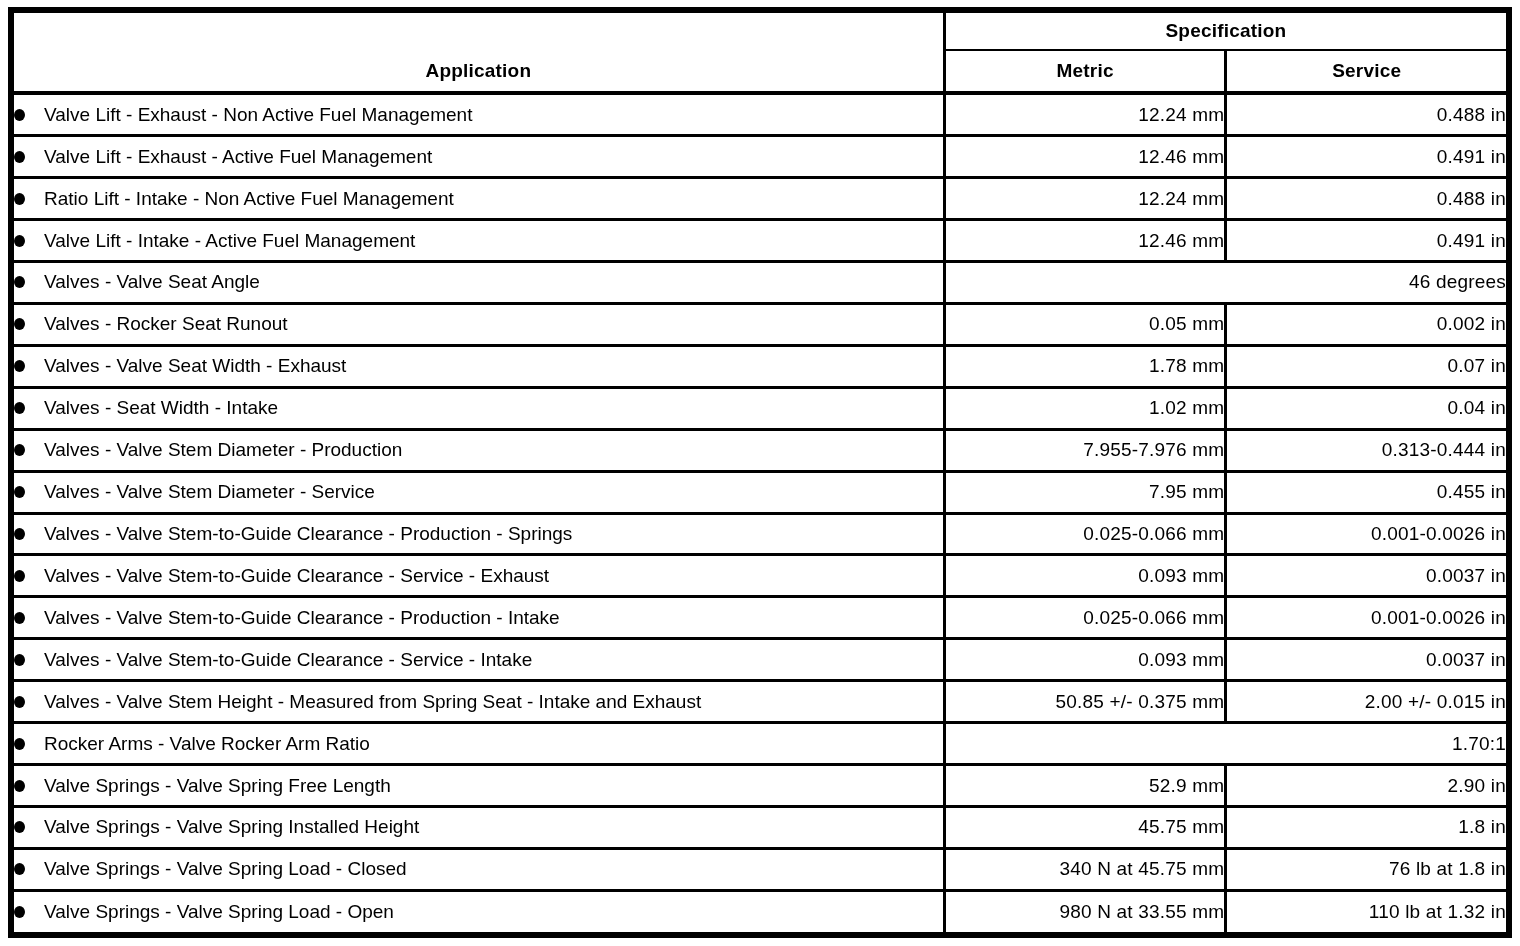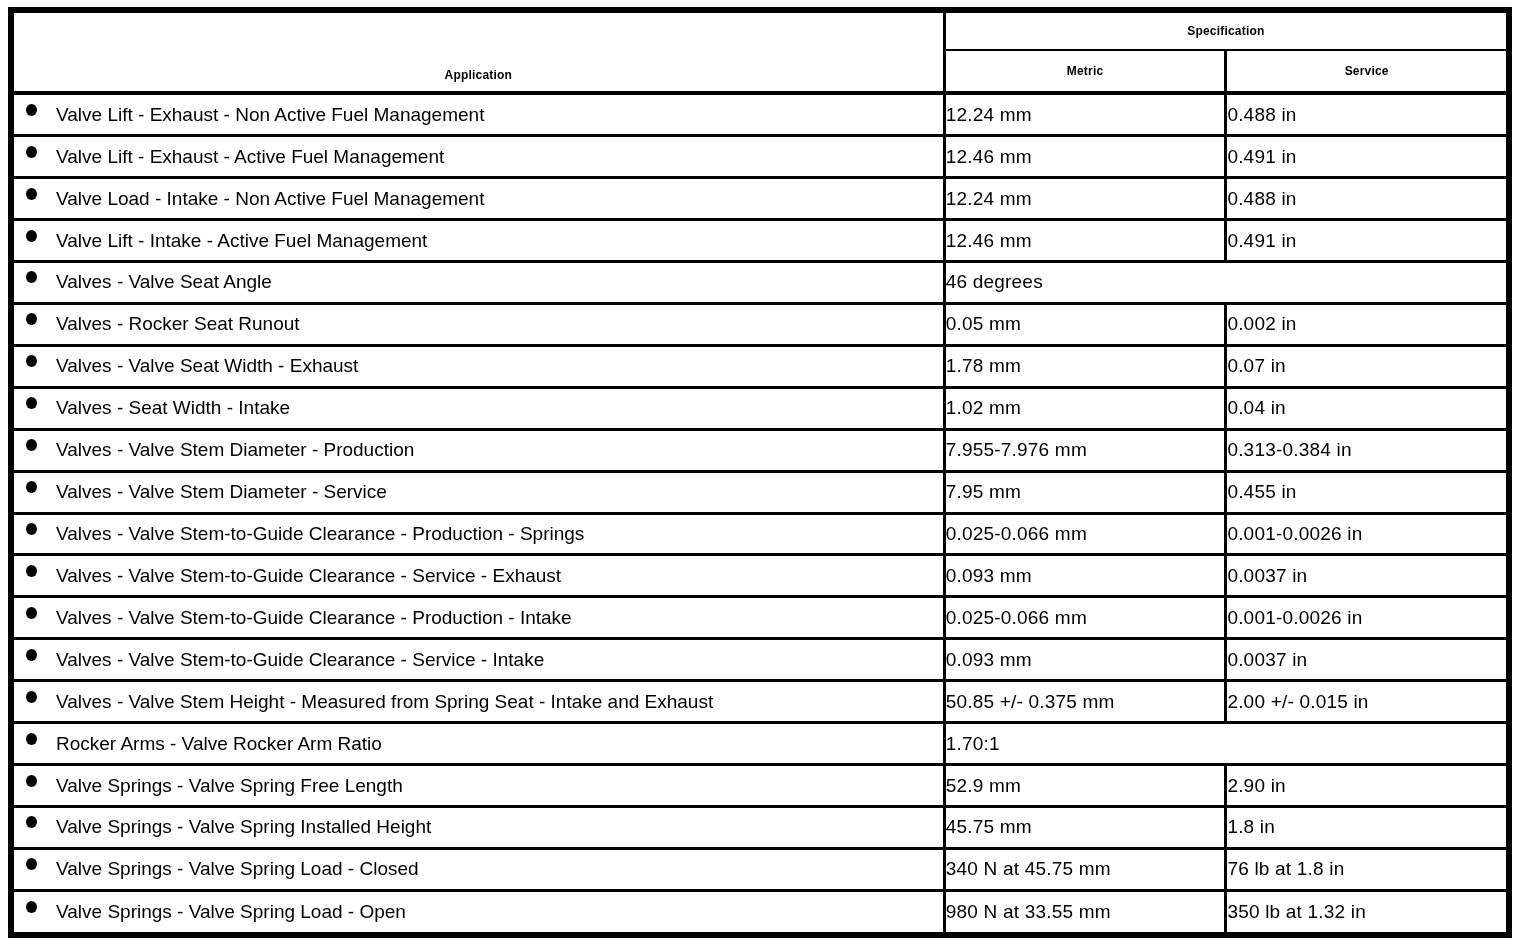--- a/index.html
+++ b/index.html
@@ -28,21 +28,21 @@
   col.col-english     { width: 18.9%; }
 
   th, td {
     border: 3px solid #000000;
     padding: 0;
     background: #ffffff;
   }
 
   thead th {
     font-weight: bold;
-    font-size: 12px;
+    font-size: 19px;
     letter-spacing: 0.2px;
   }
   th.spec-h {
     height: 36px;
     border-bottom-width: 2px;
   }
   th.unit-h {
     height: 40px;
     border-bottom-width: 4px;
     border-top-width: 2px;
@@ -52,35 +52,36 @@
     padding-bottom: 9px;
     border-bottom-width: 4px;
   }
 
   td.app-cell {
     font-size: 19px;
     vertical-align: middle;
   }
   .app-wrap {
     display: flex;
+    align-items: center;
     gap: 19px;
-    padding-left: 12px;
+    padding-left: 0;
     padding-right: 6px;
   }
   .bullet {
     width: 11px;
     height: 12px;
     background: #000000;
     border-radius: 50%;
     flex-shrink: 0;
     display: inline-block;
   }
   td.val-cell {
     font-size: 19px;
-    text-align: left;
+    text-align: right;
     vertical-align: middle;
     letter-spacing: 0.2px;
   }
 </style>
 </head>
 <body>
 
 <table class="spec-table">
   <colgroup>
     <col class="col-application">
@@ -115,21 +116,21 @@
             <span>Valve Lift - Exhaust - Active Fuel Management</span>
           </div>
         </td>
         <td class="val-cell">12.46 mm</td>
         <td class="val-cell">0.491 in</td>
       </tr>
       <tr>
         <td class="app-cell">
           <div class="app-wrap">
             <span class="bullet"></span>
-            <span>Valve Load - Intake - Non Active Fuel Management</span>
+            <span>Ratio Lift - Intake - Non Active Fuel Management</span>
           </div>
         </td>
         <td class="val-cell">12.24 mm</td>
         <td class="val-cell">0.488 in</td>
       </tr>
       <tr>
         <td class="app-cell">
           <div class="app-wrap">
             <span class="bullet"></span>
             <span>Valve Lift - Intake - Active Fuel Management</span>
@@ -178,21 +179,21 @@
         <td class="val-cell">0.04 in</td>
       </tr>
       <tr>
         <td class="app-cell">
           <div class="app-wrap">
             <span class="bullet"></span>
             <span>Valves - Valve Stem Diameter - Production</span>
           </div>
         </td>
         <td class="val-cell">7.955-7.976 mm</td>
-        <td class="val-cell">0.313-0.384 in</td>
+        <td class="val-cell">0.313-0.444 in</td>
       </tr>
       <tr>
         <td class="app-cell">
           <div class="app-wrap">
             <span class="bullet"></span>
             <span>Valves - Valve Stem Diameter - Service</span>
           </div>
         </td>
         <td class="val-cell">7.95 mm</td>
         <td class="val-cell">0.455 in</td>
@@ -287,16 +288,16 @@
         <td class="val-cell">76 lb at 1.8 in</td>
       </tr>
       <tr>
         <td class="app-cell">
           <div class="app-wrap">
             <span class="bullet"></span>
             <span>Valve Springs - Valve Spring Load - Open</span>
           </div>
         </td>
         <td class="val-cell">980 N at 33.55 mm</td>
-        <td class="val-cell">350 lb at 1.32 in</td>
+        <td class="val-cell">110 lb at 1.32 in</td>
       </tr>
     </tbody>
 </table>
 
 </body></html>

